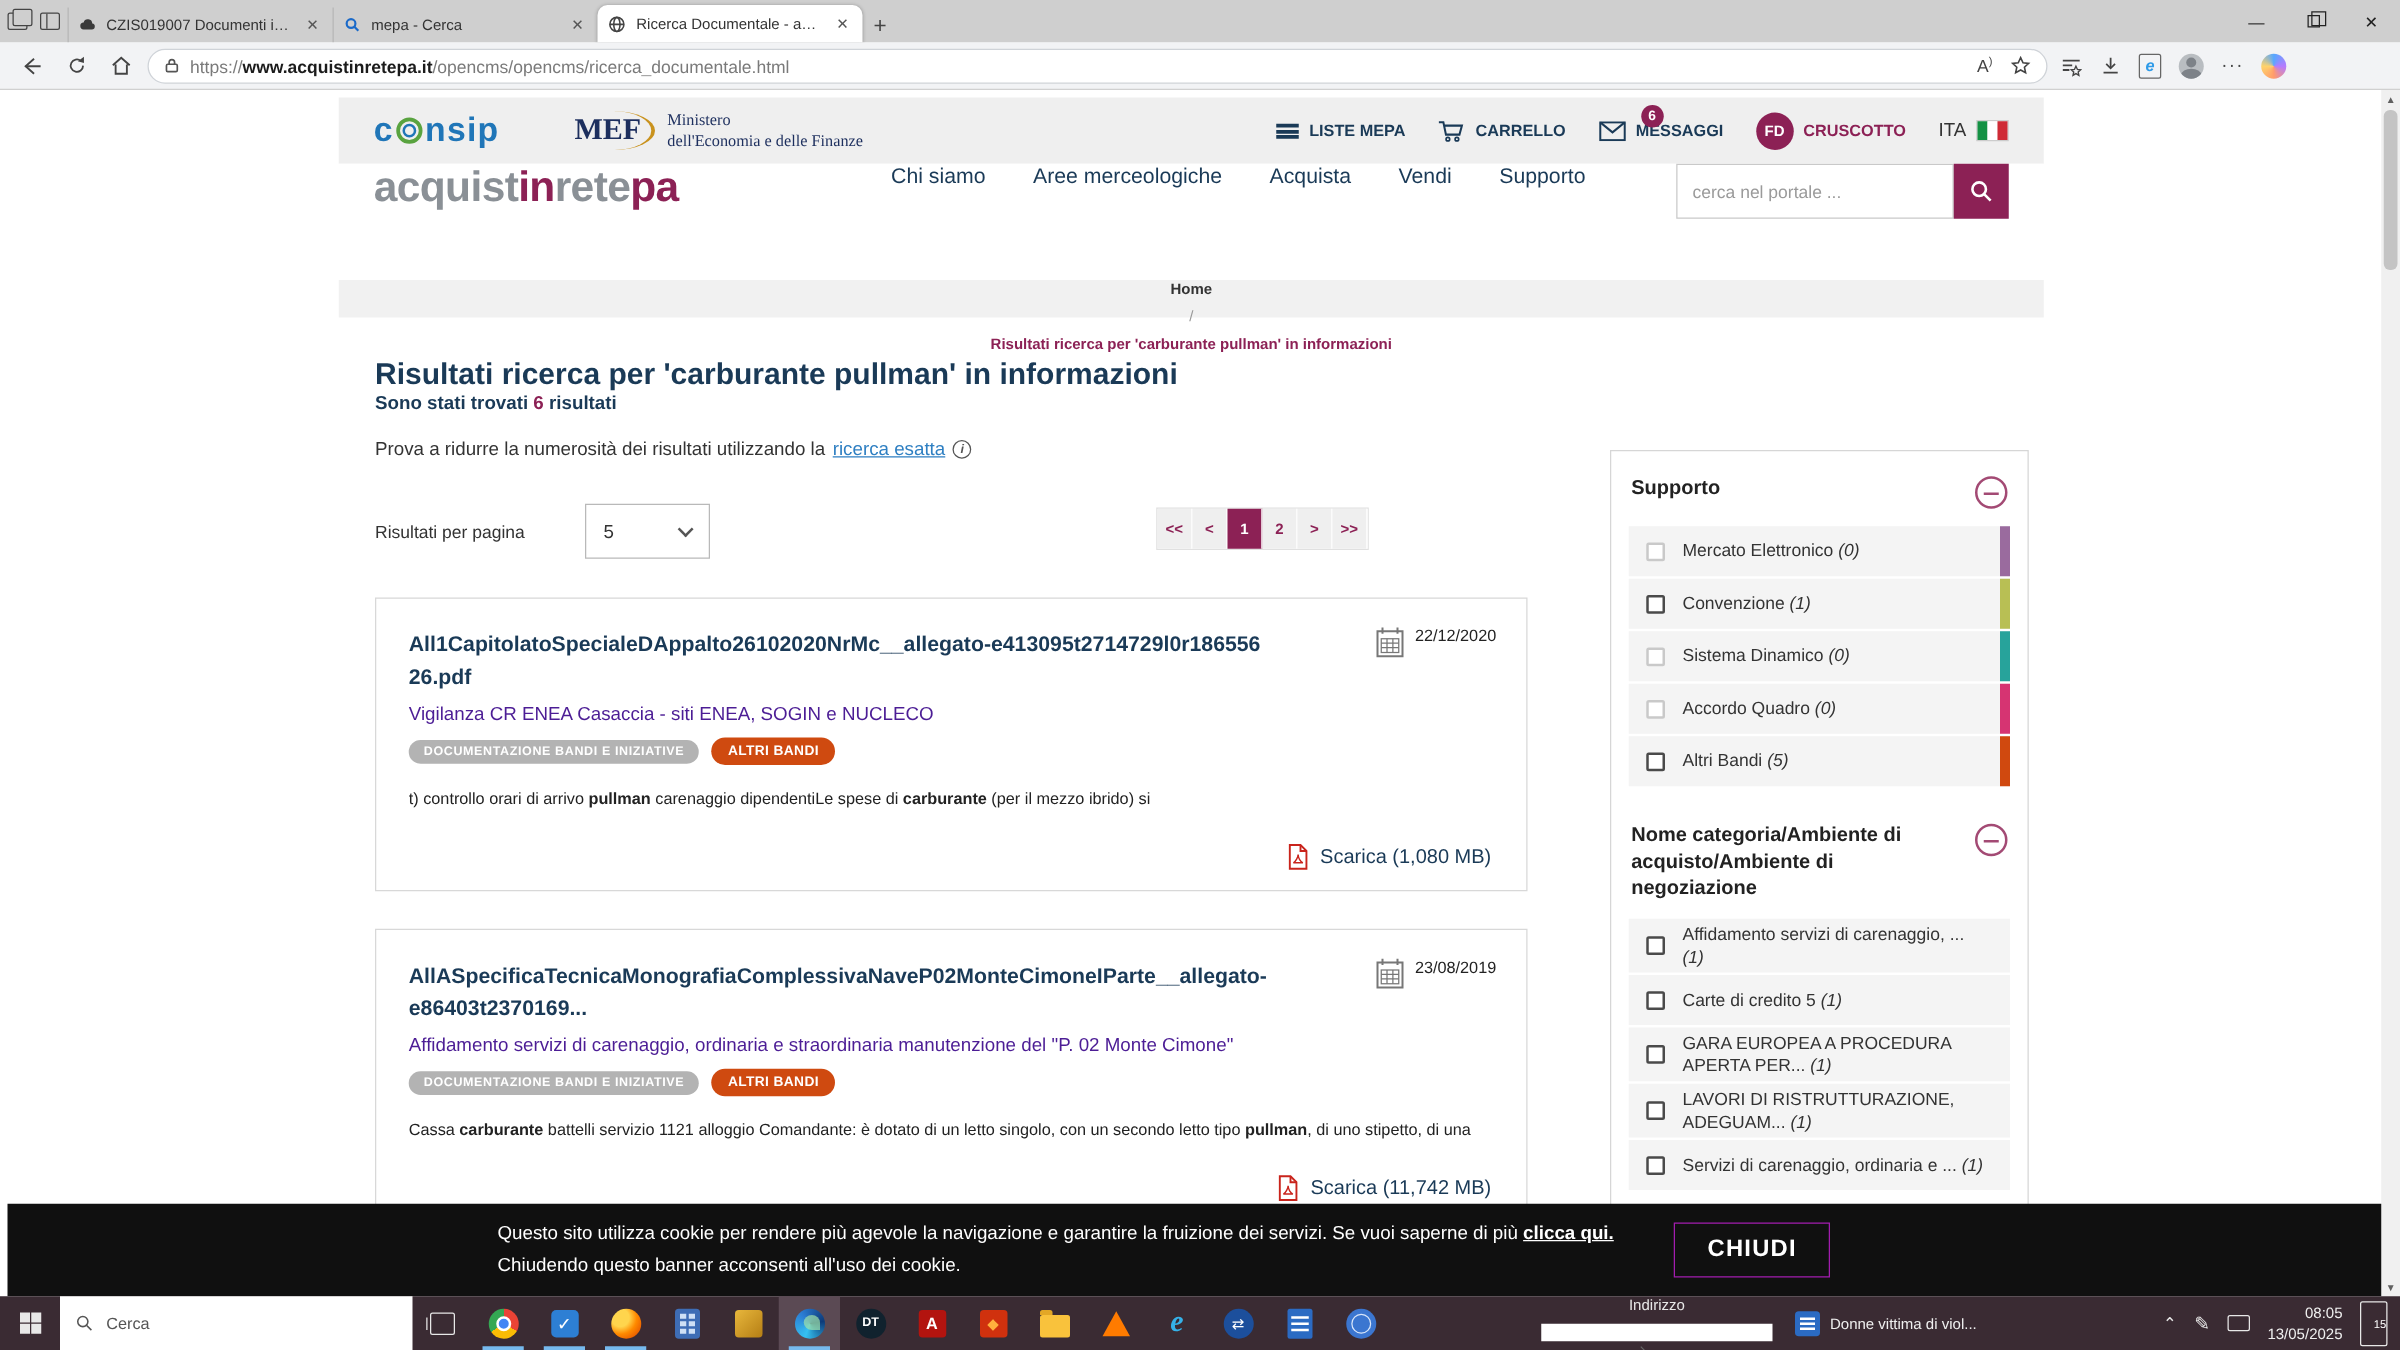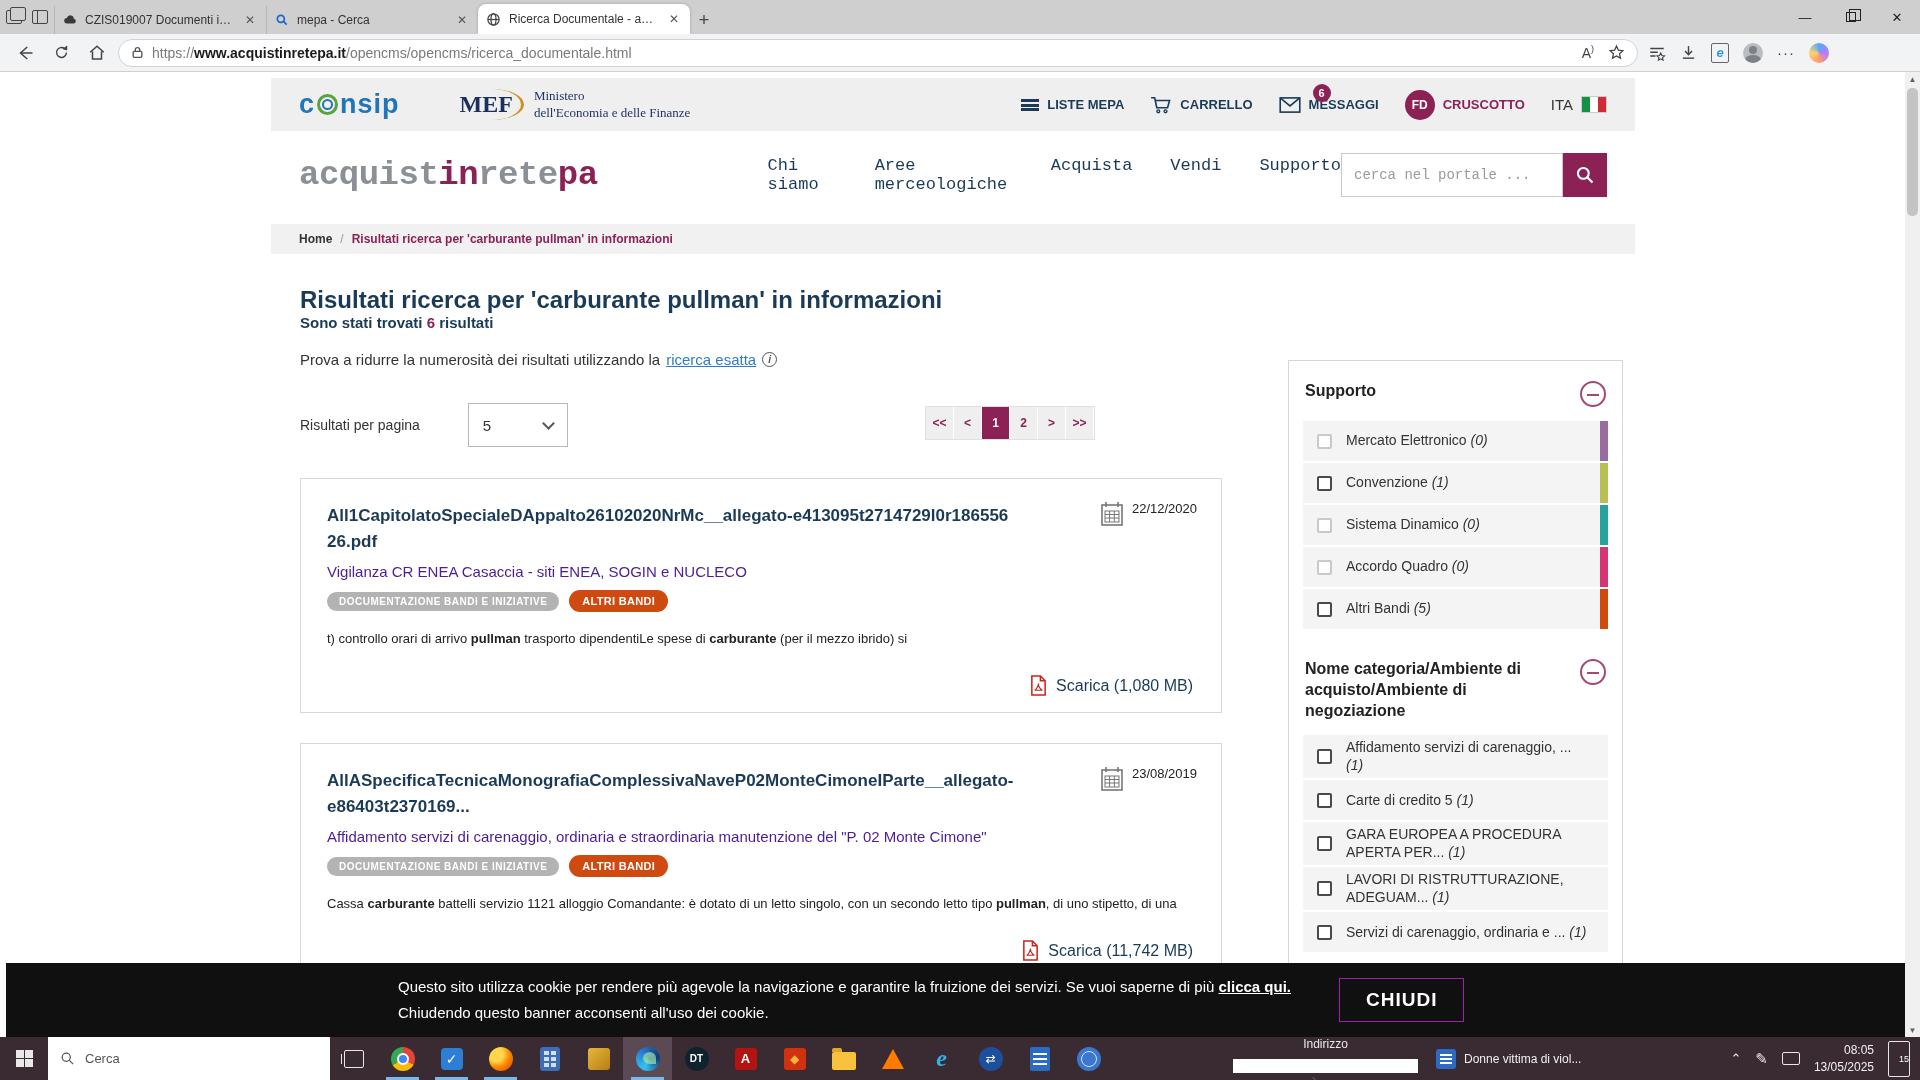--- a/index.html
+++ b/index.html
@@ -49,31 +49,31 @@
   .topbar-right { margin-left:auto; display:flex; align-items:center; gap:26px; }
   .toplink { display:flex; align-items:center; gap:8px; font-size:13px; font-weight:bold; color:#1a3a57; position:relative; }
   .burger { width:18px; height:12px; border-top:3px solid #1a3a57; border-bottom:3px solid #1a3a57; position:relative; }
   .burger:before { content:""; position:absolute; left:0; right:0; top:2.5px; border-top:3px solid #1a3a57; }
   .badge6 { position:absolute; top:-13px; right:48px; width:18px; height:18px; border-radius:50%; background:#8c2155; color:#fff; font-size:11px; display:flex; align-items:center; justify-content:center; }
   .fd { width:30px; height:30px; border-radius:50%; background:#8c2155; color:#fff; font-size:12px; font-weight:bold; display:flex; align-items:center; justify-content:center; }
   .cruscotto { color:#8c2155; }
   .flag { width:26px; height:17px; display:flex; border:1px solid #ccc; }
   .flag i { flex:1; } .flag i:nth-child(1){background:#149144;} .flag i:nth-child(2){background:#fff;} .flag i:nth-child(3){background:#cf2b36;}
 
-  .mainhead { height:88px; background:#fff; display:flex; align-items:center; padding:0 28px;font-family:Liberation Mono, monospace; }
+  .mainhead { height:88px; background:#fff; display:flex; padding:0 28px; }
   .biglogo { font-size:34px; font-weight:bold; letter-spacing:-.5px; }
   .biglogo .g { color:#8a9096; } .biglogo .m { color:#8c2155; }
   .mainnav { display:flex; gap:38px; margin-left:170px; }
   .mainnav a { font-size:17px; color:#1a3a57; text-decoration:none; }
   .sitesearch { margin-left:auto; display:flex; }
   .sitesearch input { width:222px; height:44px; border:1px solid #c9c9c9; padding:0 12px; font-size:14px; color:#333; font-family:inherit; }
   .sitesearch input::placeholder { color:#9a9a9a; }
   .sbtn { width:44px; height:44px; background:#8c2155; display:flex; align-items:center; justify-content:center; }
 
-  .breadcrumb { margin-top:5px; height:30px; background:#f1f1f1; display:flex; align-items:center; padding:0 28px; font-size:12px; gap:8px; }
+  .breadcrumb { margin-top:5px; height:30px; background:#f1f1f1; display:flex; align-items:center; padding:0 28px; font-size:12px; gap:8px;flex-direction:column; }
   .breadcrumb .home { color:#333; font-weight:bold; }
   .breadcrumb .sep { color:#999; }
   .breadcrumb .cur { color:#8c2155; font-weight:bold; }
 
   .content { position:relative; padding:0 0 0 29px; }
   h1.pagetitle { font-size:24px; color:#1a3a57; margin-top:32px; }
   .countline { font-size:15px; font-weight:bold; color:#1a3a57; }
   .countline .n { color:#8c2155; }
   .hintline { margin-top:20px; font-size:15px; color:#333; display:flex; align-items:center; gap:6px; }
   .hintline a { color:#2e7fc2; text-decoration:underline; }
@@ -399,21 +399,21 @@
               <line x1="9.6" y1="10" x2="9.6" y2="21" stroke="#777"></line>
               <line x1="14.3" y1="10" x2="14.3" y2="21" stroke="#777"></line>
             </svg>
           <span>22/12/2020</span>
         </div>
         <div class="subtitle">Vigilanza CR ENEA Casaccia - siti ENEA, SOGIN e NUCLECO</div>
         <div class="tags">
           <span class="tag-gray">DOCUMENTAZIONE BANDI E INIZIATIVE</span>
           <span class="tag-orange">ALTRI BANDI</span>
         </div>
-        <div class="snippet"><span>t) controllo orari di arrivo </span><b>pullman</b><span> trasporto dipendentiLe spese di </span><b>carburante</b><span> (per il mezzo ibrido) si</span></div>
+        <div class="snippet"><span>t) controllo orari di arrivo </span><b>pullman</b><span> carenaggio dipendentiLe spese di </span><b>carburante</b><span> (per il mezzo ibrido) si</span></div>
         <div class="dl">
           <svg width="19" height="21" viewBox="0 0 20 22">
               <path d="M3 1h9l5 5v15H3z" fill="none" stroke="#c9241c" stroke-width="1.6"></path>
               <path d="M12 1v5h5" fill="none" stroke="#c9241c" stroke-width="1.6"></path>
               <path d="M6 16c2-1 4-5 4-7 0 3 2 6 4 7-2 0-6 0-8 0z" fill="none" stroke="#c9241c" stroke-width="1.2"></path>
             </svg>
           <span>Scarica (1,080 MB)</span>
         </div>
       </div>
 

